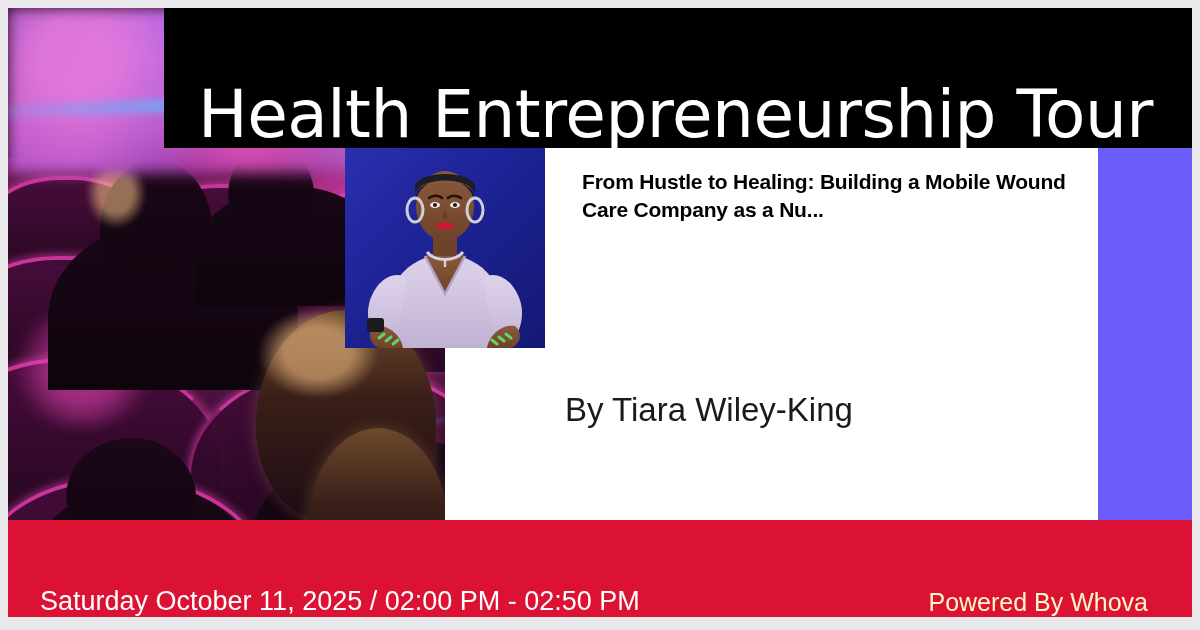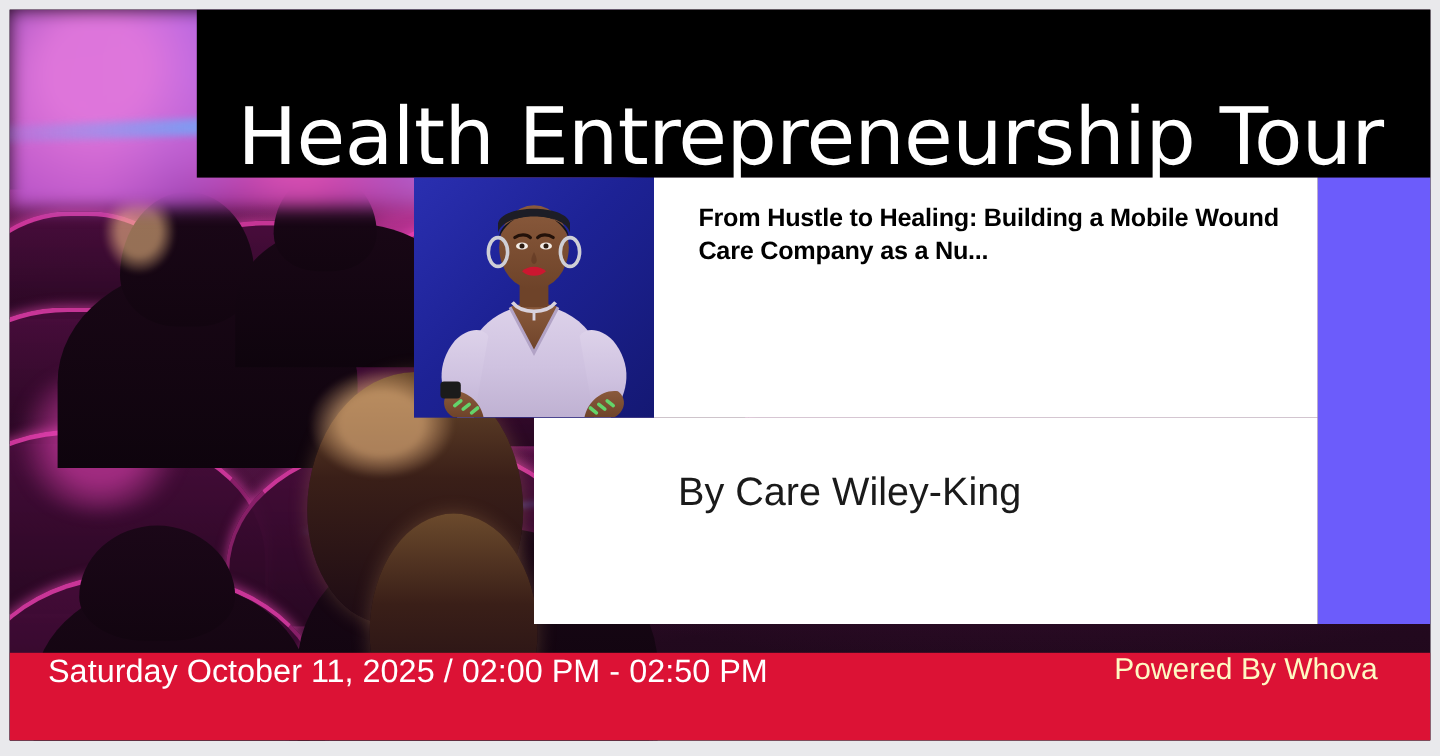--- a/index.html
+++ b/index.html
@@ -205,24 +205,24 @@
     background: #1b1f8e;
   }
   .sp-svg { display: block; width: 200px; height: 200px; }
 
   
   .footer-bar {
     position: absolute;
     left: 0;
     bottom: 0;
     width: 1184px;
-    height: 73px;
+    height: 97px;
     background: #dc1235;
     display: flex;
-    align-items: flex-start;
+    align-items: flex-end;
   }
   .footer-date {
     color: #ffffff;
     font-size: 27px;
     font-weight: 400;
     margin-left: 32px;
     white-space: nowrap;
   }
   .footer-powered {
     position: absolute;
@@ -350,20 +350,20 @@
       <circle cx="110" cy="57" r="2.1" fill="#2a1a10"></circle>
 
       <path d="M100 62 C97 68, 97 71, 100 72 C103 71, 103 68, 100 62" fill="#5c3520" opacity=".55"></path>
 
       <path d="M90 78 C95 73, 105 73, 110 78 C105 83, 95 83, 90 78 Z" fill="#cc1730"></path>
     </svg>
   </div>
 
   <div class="session-title">From Hustle to Healing: Building a Mobile Wound Care Company as a Nu...</div>
 
-  <div class="speaker-name">By Care Wiley-King</div>
+  <div class="speaker-name">By Tiara Wiley-King</div>
 
   <div class="footer-bar">
     <div class="footer-date">Saturday October 11, 2025 / 02:00 PM - 02:50 PM</div>
     <div class="footer-powered">Powered By Whova</div>
   </div>
 
 </div>
 
 </body></html>

